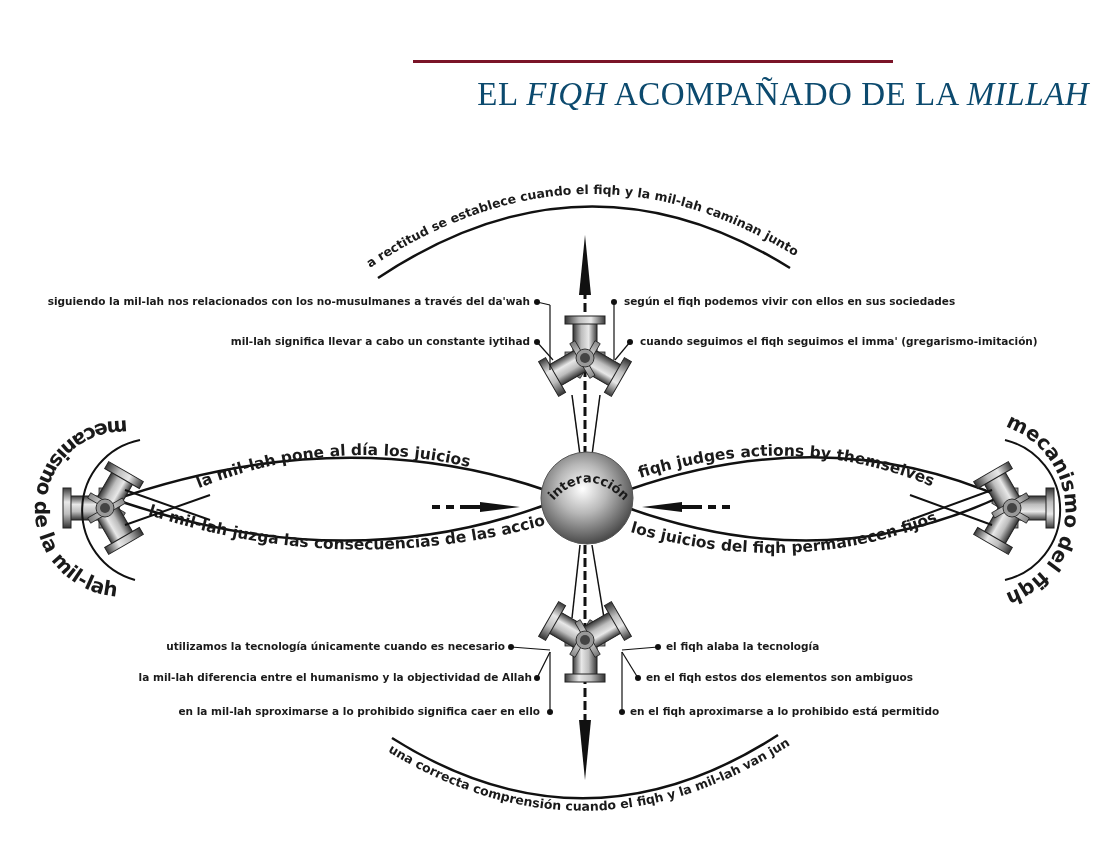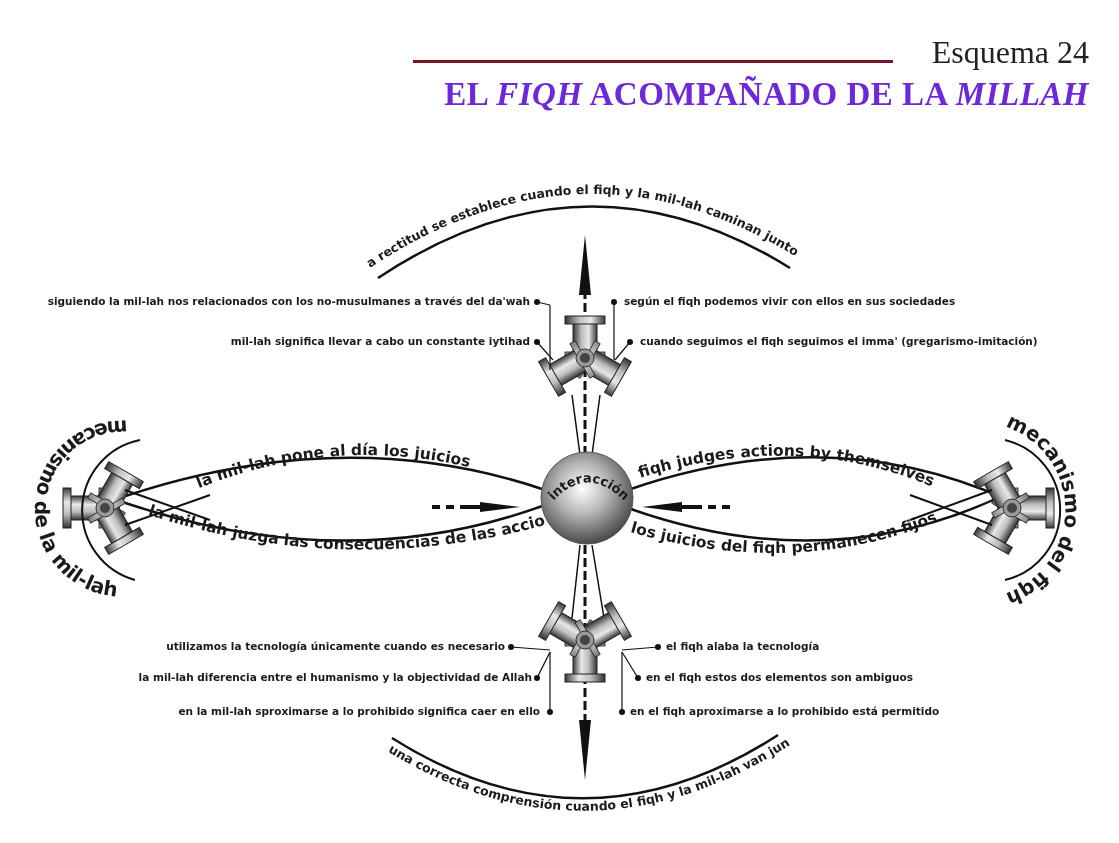--- a/index.html
+++ b/index.html
@@ -1,34 +1,33 @@
 <!DOCTYPE html>
 <html><head>
   <meta charset="utf-8">
   <style>
     html, body { margin: 0; padding: 0; background: #ffffff; }
     body { width: 1119px; height: 843px; position: relative; overflow: hidden; }
     #page { position: absolute; left: 0; top: 0; width: 1119px; height: 843px; }
     .header-rule { position: absolute; left: 413px; top: 60px; width: 480px; height: 3px; background: #7a1428; }
     .header-num { position: absolute; right: 30px; top: 34px; font-family: "Liberation Serif", serif; font-size: 32px; color: #222; white-space: nowrap; }
-    .header-title { position: absolute; right: 30px; top: 76px; font-family: "Liberation Serif", serif; font-size: 33px; color: #6d28d9; letter-spacing: 0.5px; white-space: nowrap; font-weight: bold; }
+    .header-title { position: absolute; right: 30px; top: 76px; font-family: "Liberation Serif", serif; font-size: 33px; color: #0c4a6e; letter-spacing: 0.5px; white-space: nowrap; }
     .header-title i { font-style: italic; }
     svg#diagram { position: absolute; left: 0; top: 0; }
     .lbl { font-family: "DejaVu Sans", sans-serif; font-weight: bold; fill: #1a1a1a; }
     .small { font-size: 10.5px; }
     .mid { font-size: 15.5px; }
     .big { font-size: 20px; }
     .arc-text { font-size: 12.5px; }
   </style>
 </head>
 <body>
 
 <div id="page">
   <div class="header-rule"></div>
-  <div class="header-num">Esquema 24</div>
   <div class="header-title"><span>EL </span><i>FIQH</i><span> ACOMPAÑADO DE LA </span><i>MILLAH</i></div>
 
   <svg id="diagram" width="1119" height="843" viewBox="0 0 1119 843">
     <defs>
       <radialGradient id="sphereGrad" cx="45%" cy="40%" r="60%">
         <stop offset="0%" stop-color="#ffffff"></stop>
         <stop offset="45%" stop-color="#b8b8b8"></stop>
         <stop offset="100%" stop-color="#4a4a4a"></stop>
       </radialGradient>
       <linearGradient id="metal" x1="0" y1="0" x2="1" y2="0">

